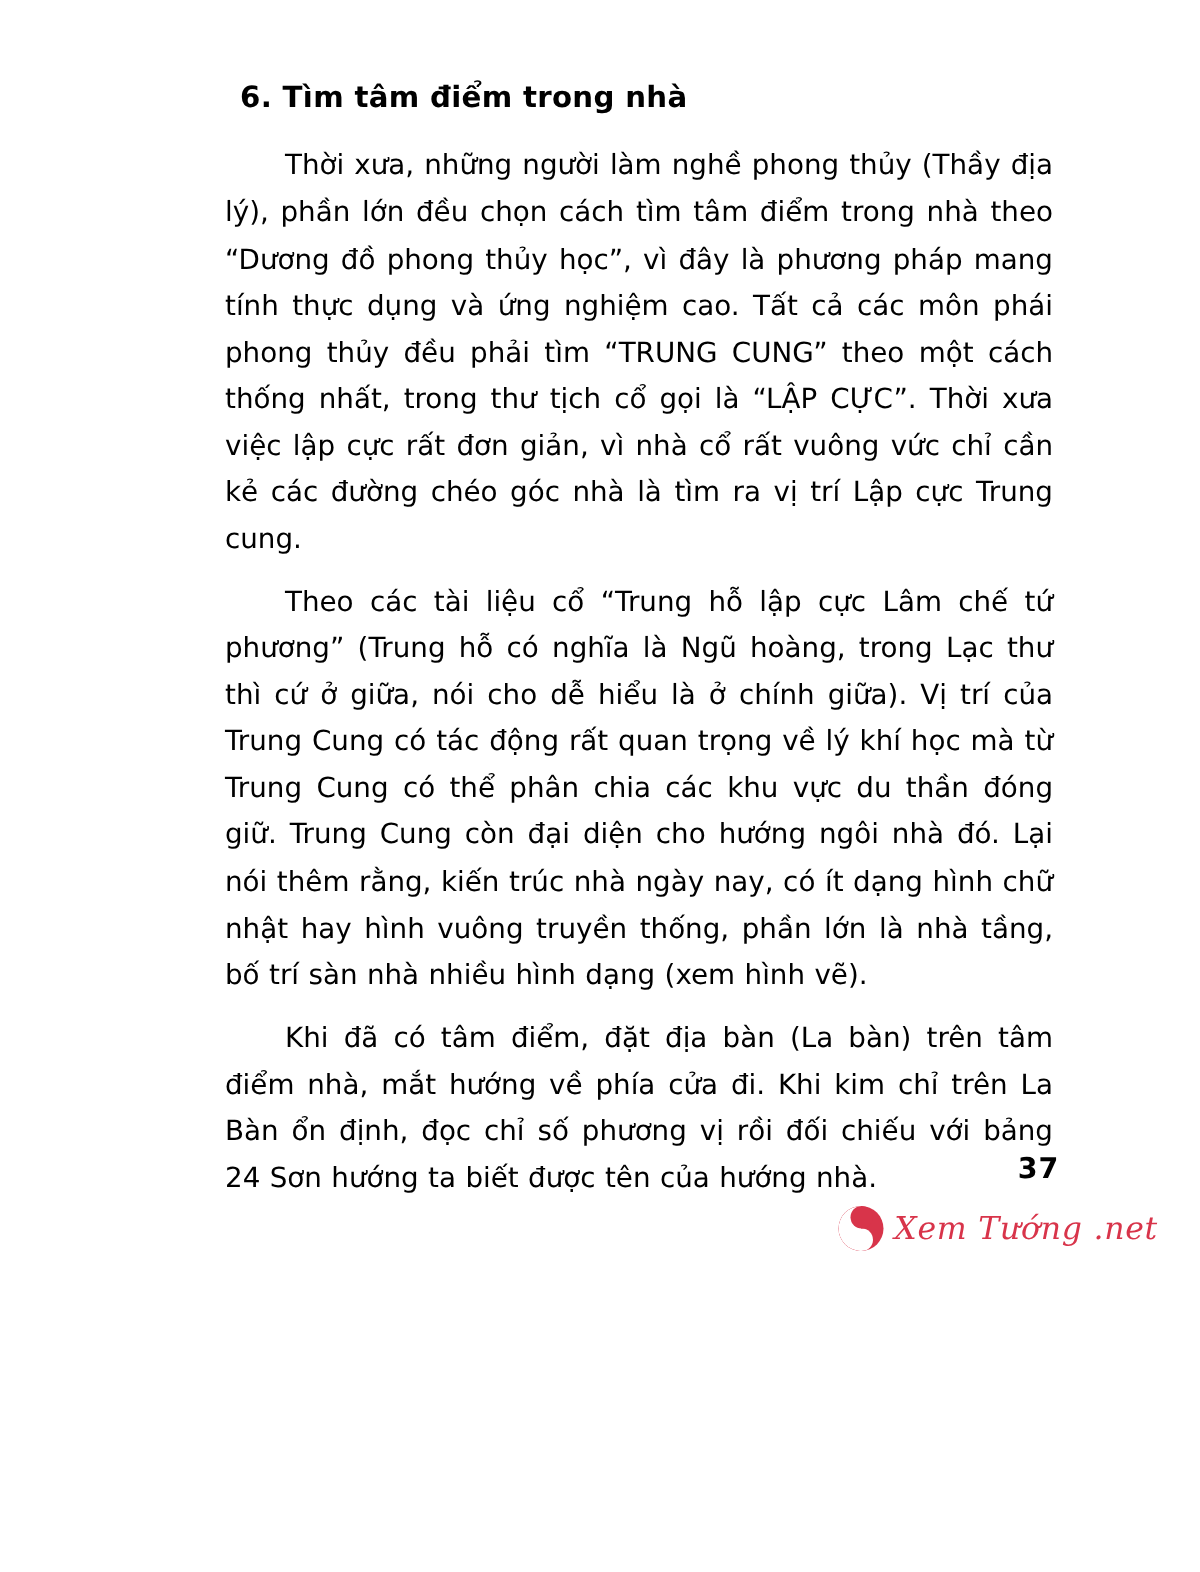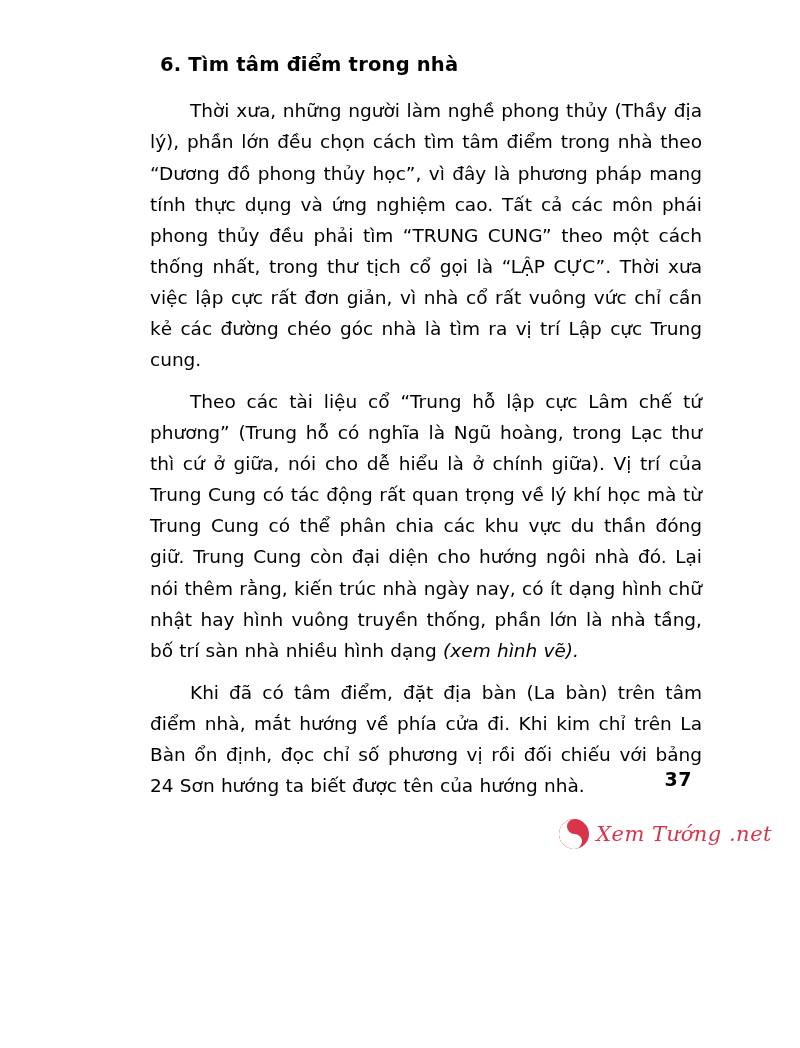--- a/index.html
+++ b/index.html
@@ -35,34 +35,33 @@
     text-align: justify;
     text-justify: inter-word;
     margin: 0 0 11px 0;
     text-indent: 40px;
     word-spacing: 0.4px;
   }
   .para:last-of-type {
     margin-bottom: 16px;
   }
   .para .ital {
-    font-style: italic;
   }
   .page-number {
     position: absolute;
-    right: 108px;
+    right: 94px;
     bottom: 62px;
     font-size: 19px;
     font-weight: bold;
     letter-spacing: 0.5px;
   }
   .watermark {
     position: absolute;
     right: 28px;
-    bottom: 3px;
+    bottom: 18px;
     display: flex;
     align-items: center;
     gap: 7px;
     text-align: right;
   }
   .watermark .yin-yang {
     width: 30px;
     height: 30px;
     border-radius: 50%;
     background: #d8344a;

